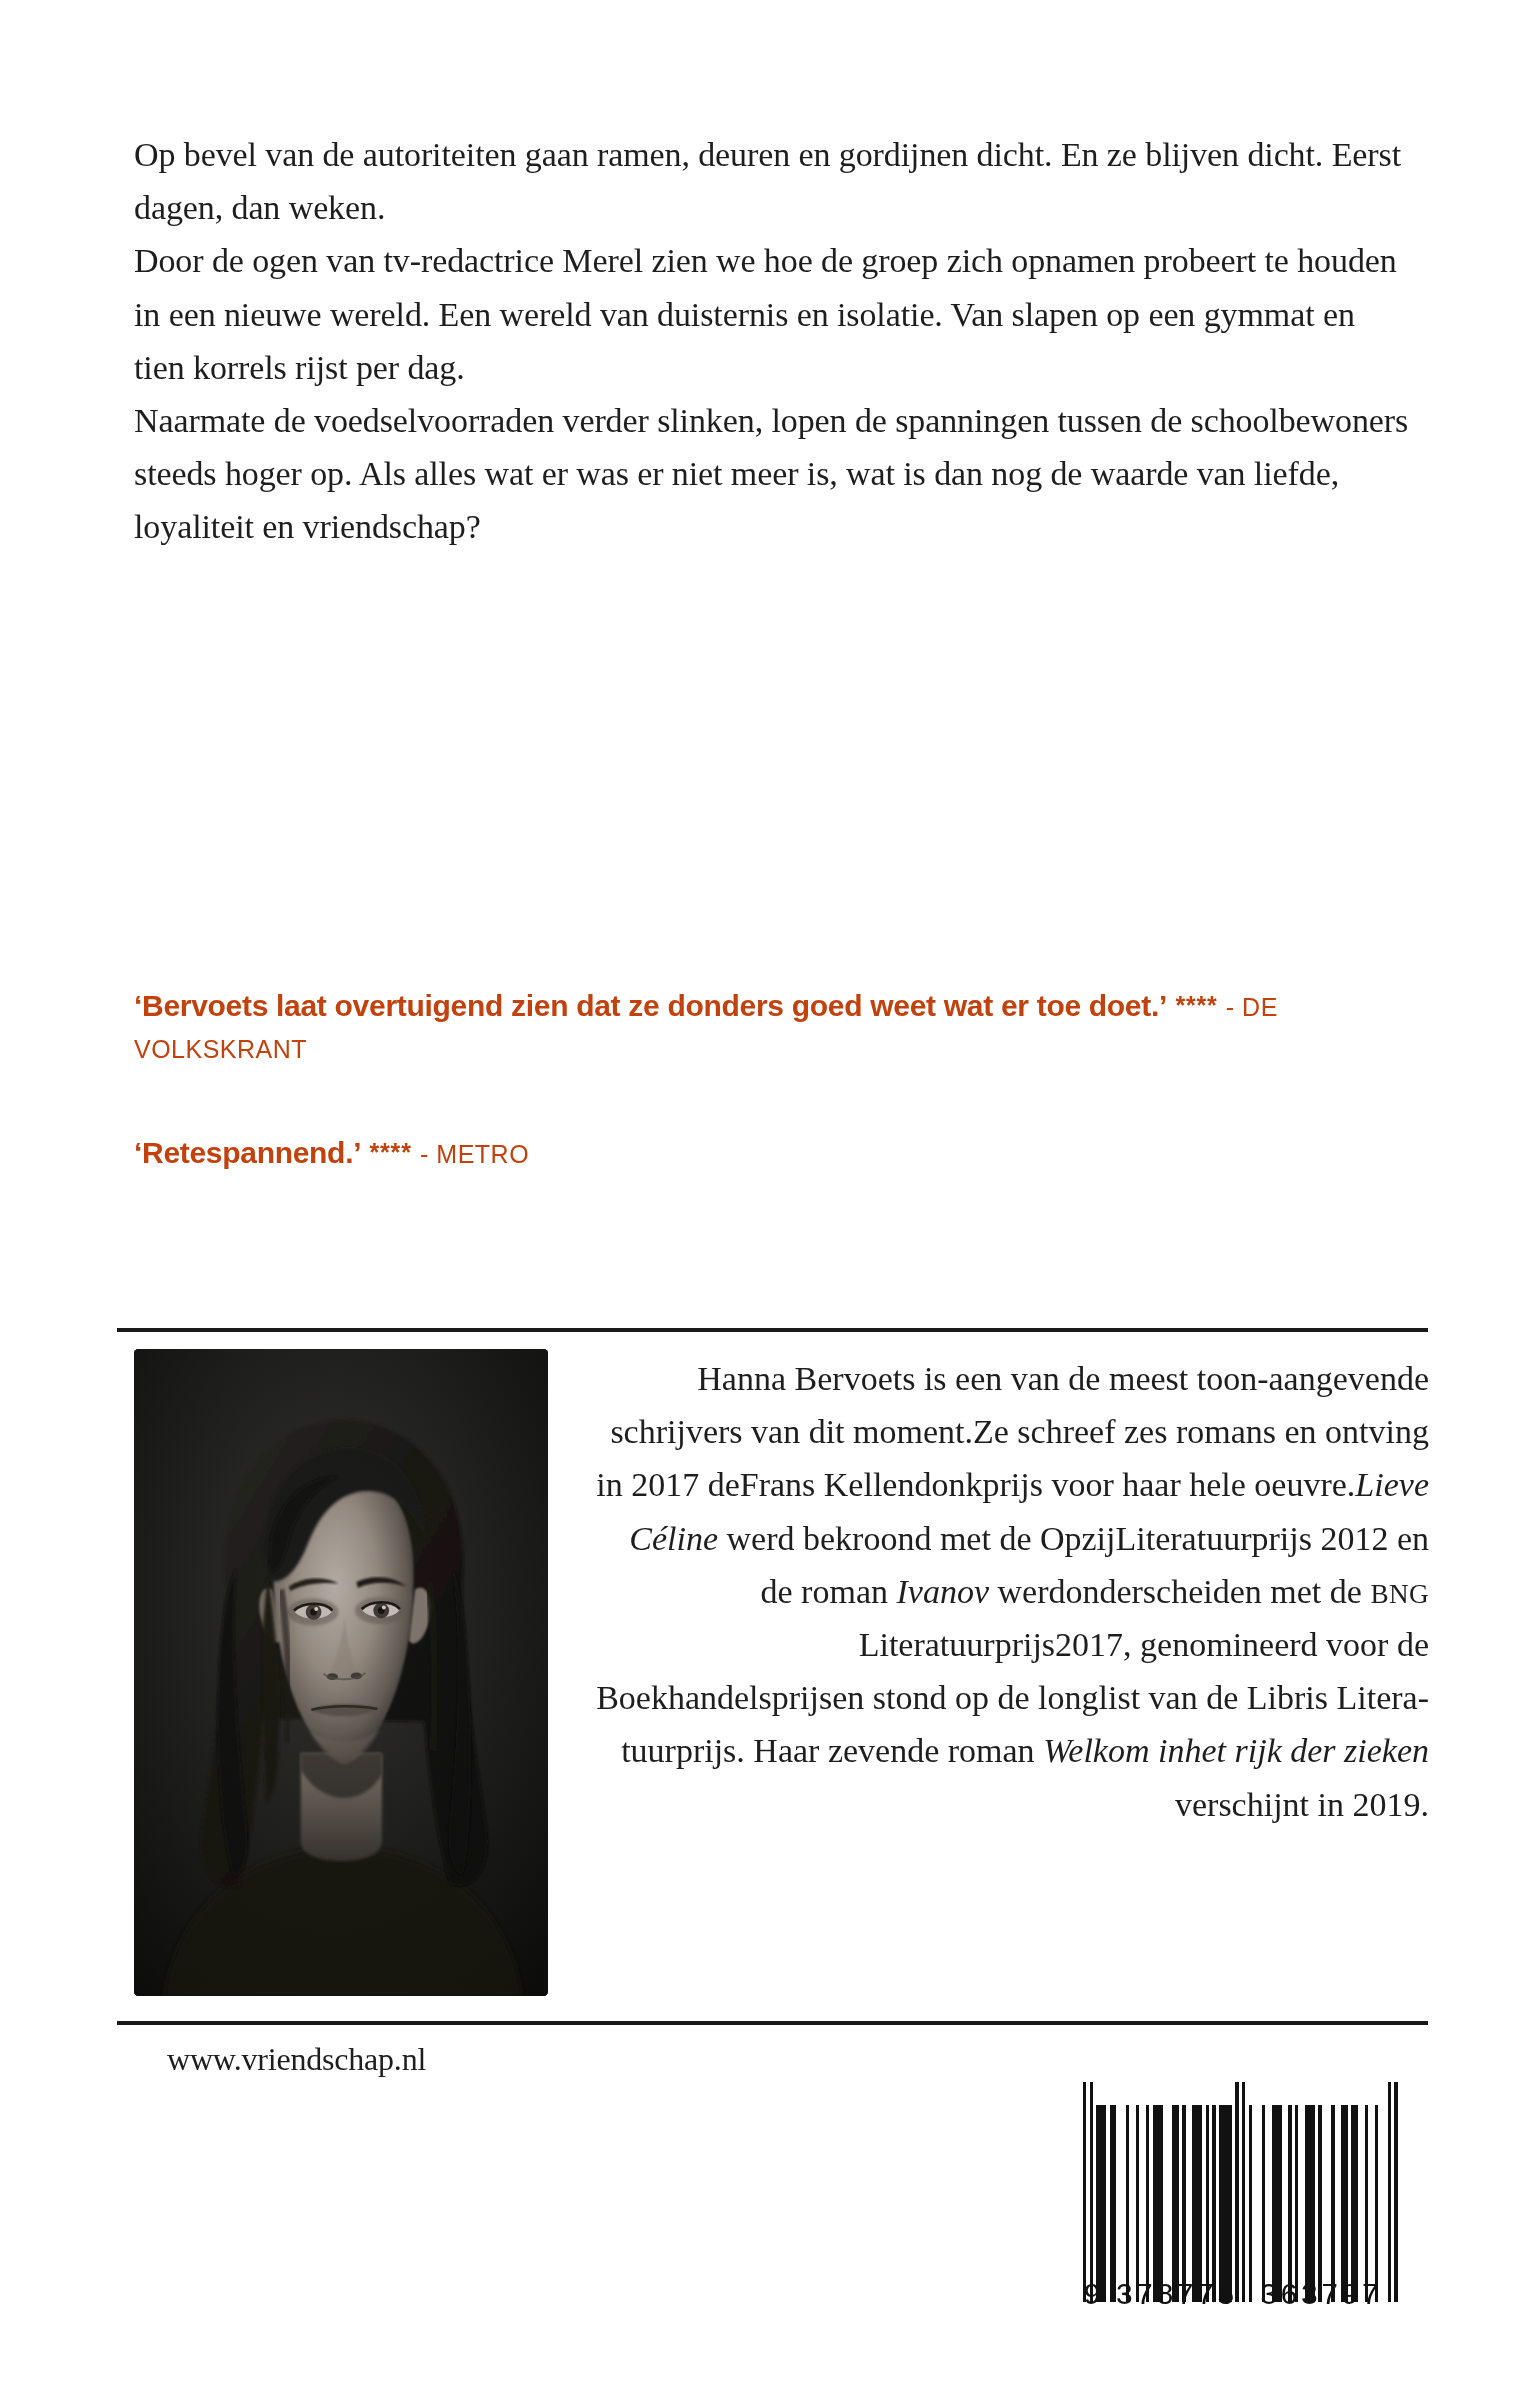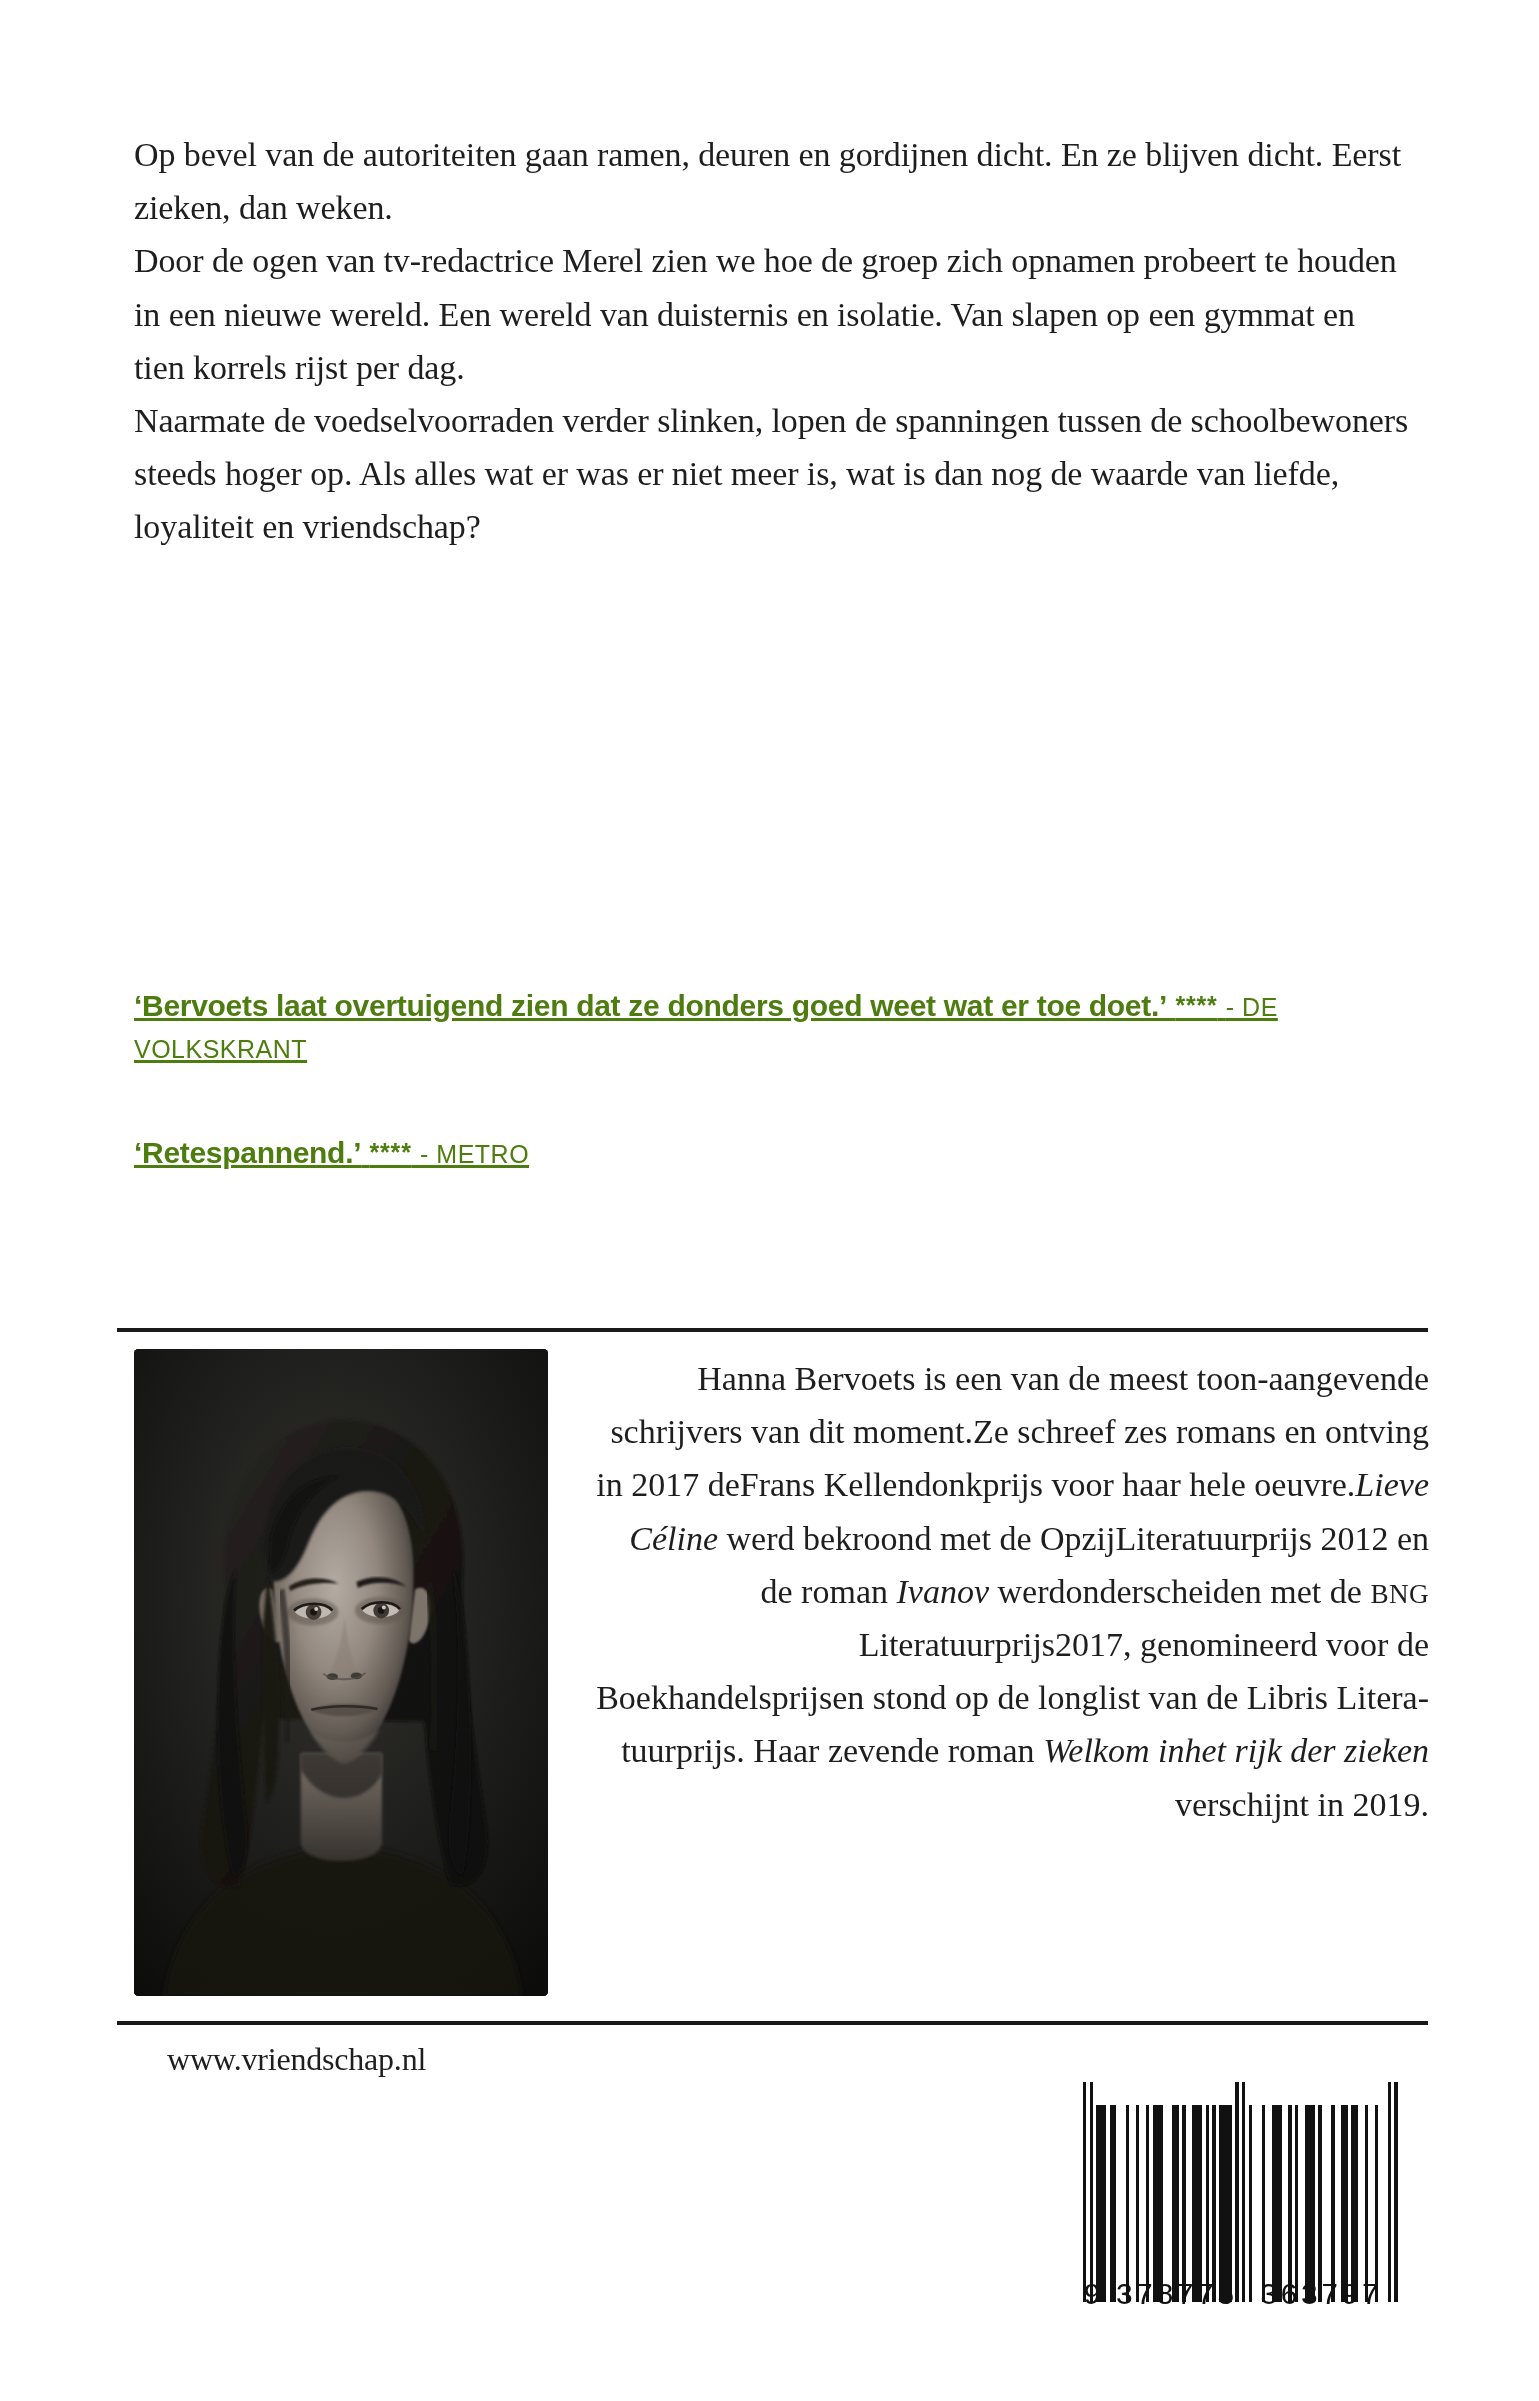--- a/index.html
+++ b/index.html
@@ -38,22 +38,21 @@
     position: absolute;
     left: 134px;
     top: 985px;
     width: 1293px;
   }
   .quote-block {
     margin: 0 0 63px 0;
     font-family: "Liberation Sans", "DejaVu Sans", sans-serif;
     font-size: 30px;
     line-height: 1.40;
-    color: #4d7c0f;
-    text-decoration: underline;
+    color: #c2410c;
   }
   .quote-block:last-child { margin-bottom: 0; }
   .quote-text {
     font-weight: bold;
     letter-spacing: -0.3px;
     transform: scaleX(0.95);
     transform-origin: left center;
     display: inline;
   }
   .quote-stars {
@@ -158,21 +157,21 @@
   .barcode-digits .lead { margin-right: 13.5px; }
   .barcode-digits .grp { letter-spacing: 2.3px; }
   .barcode-digits .grp2 { letter-spacing: 2.3px; margin-left: 22.6px; }
 </style>
 </head>
 <body>
 
 <div class="page">
 
   <div class="blurb">
-    <p>Op bevel van de autoriteiten gaan ramen, deuren en gordijnen dicht. En ze blijven dicht. Eerst zieken, dan weken.</p>
+    <p>Op bevel van de autoriteiten gaan ramen, deuren en gordijnen dicht. En ze blijven dicht. Eerst dagen, dan weken.</p>
     <p>Door de ogen van tv-redactrice Merel zien we hoe de groep zich opnamen probeert te houden in een nieuwe wereld. Een wereld van duisternis en isolatie. Van slapen op een gymmat en tien korrels rijst per dag.</p>
     <p>Naarmate de voedselvoorraden verder slinken, lopen de spanningen tussen de schoolbewoners steeds hoger op. Als alles wat er was er niet meer is, wat is dan nog de waarde van liefde, loyaliteit en vriendschap?</p>
   </div>
 
   <div class="quotes">
     <div class="quote-block">
       <span class="quote-text">‘Bervoets laat overtuigend zien dat ze donders goed weet wat er toe doet.’</span>
       <span class="quote-stars">****</span>
       <span class="quote-source">- DE VOLKSKRANT</span>
     </div>

